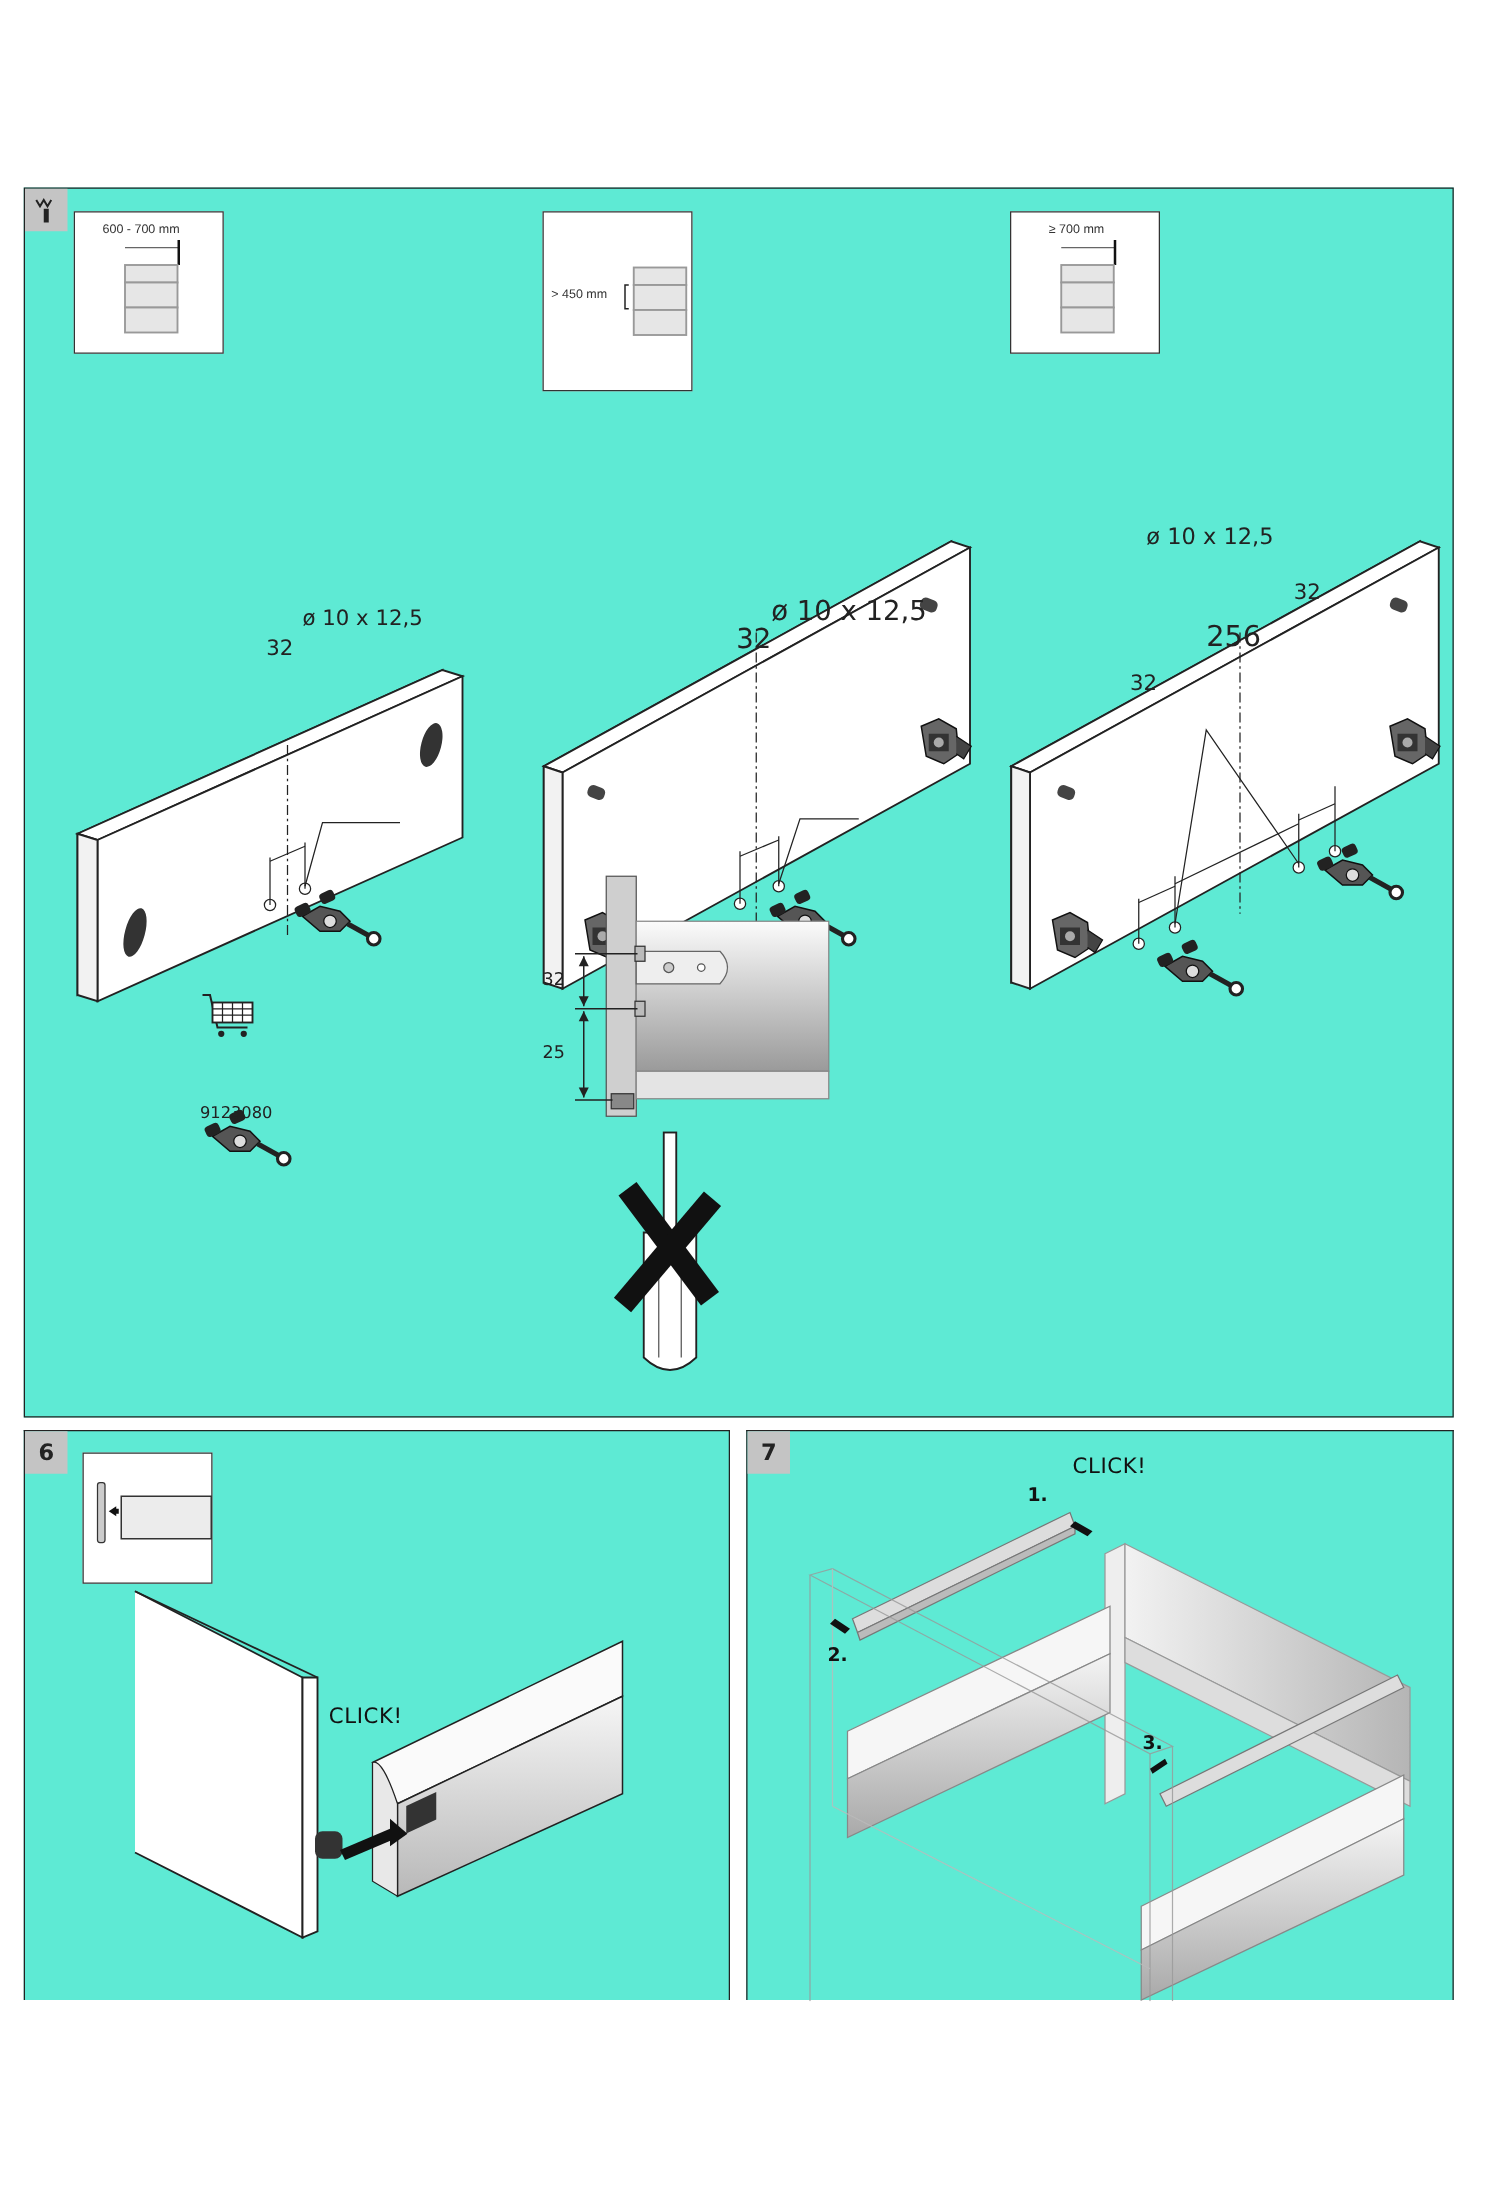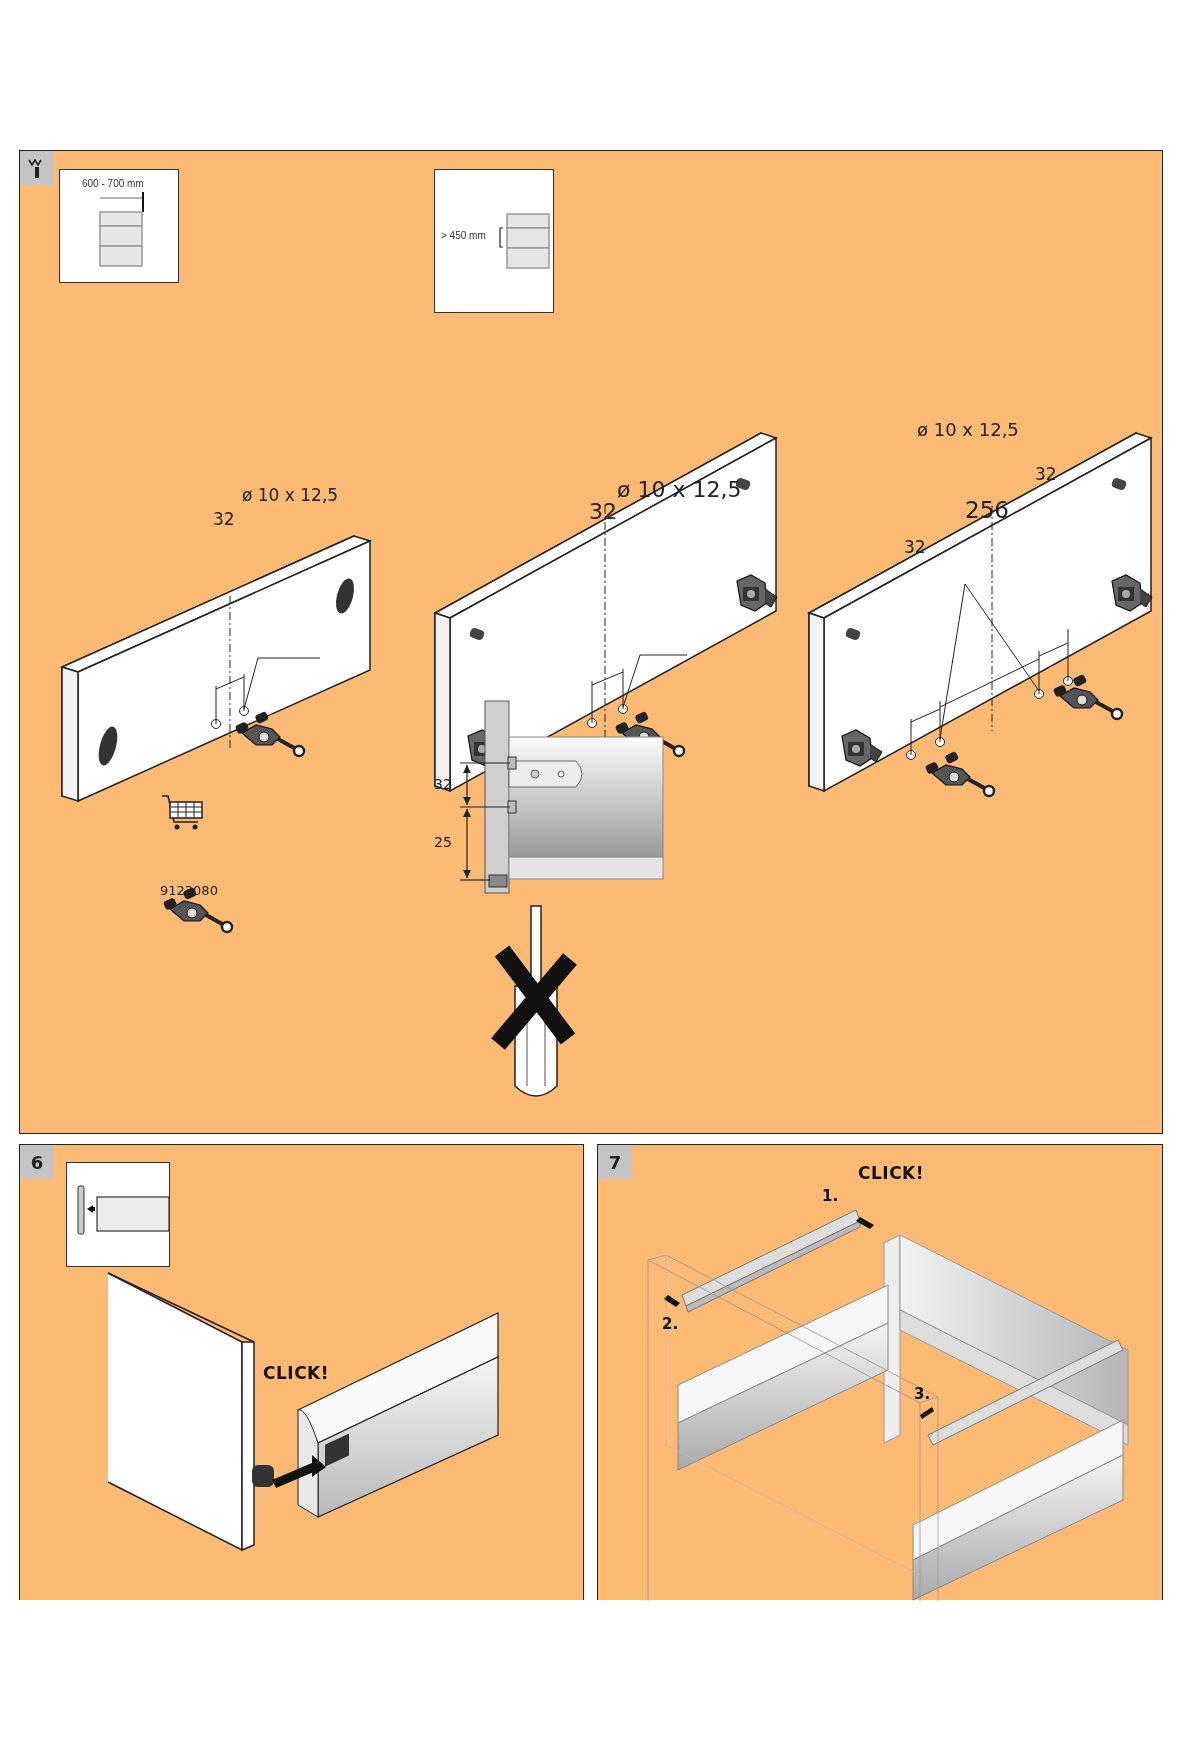--- a/index.html
+++ b/index.html
@@ -1,23 +1,23 @@
 <!DOCTYPE html>
 <html><head>
 <meta charset="utf-8">
 <style>
   html, body { margin:0; padding:0; background:#ffffff; }
   body { width:1200px; height:1760px; position:relative; overflow:hidden; font-family:"DejaVu Sans", sans-serif; color:#1a1a1a; }
-  .panel { position:absolute; border:1.5px solid #222; box-sizing:border-box; background:#fdba74;padding-left:48px; }
+  .panel { position:absolute; border:1.5px solid #222; box-sizing:border-box; background:#5eead4;padding-left:48px; }
   .panel-open-bottom { border-bottom:none; }
   .step-badge { position:absolute; left:0; top:0; background:#c4c4c4; font-weight:bold; font-family:"DejaVu Sans", sans-serif; font-size:18px; color:#222; display:flex; align-items:center; justify-content:center; }
   .thumb { position:absolute; border:1.5px solid #333; background:#fff; box-sizing:border-box; }
   .thumb-label { position:absolute; font-size:10px; color:#333; white-space:nowrap; font-family:"Liberation Sans", sans-serif; }
   .dim { position:absolute; font-family:"DejaVu Sans", sans-serif; color:#222; white-space:nowrap; }
-  .click { position:absolute; font-family:"DejaVu Sans", sans-serif; font-weight:bold; font-size:17px; letter-spacing:0.5px; color:#111; }
+  .click { position:absolute; font-family:"DejaVu Sans", sans-serif; font-weight:normal; font-size:17px; letter-spacing:0.5px; color:#111; }
   .num { position:absolute; font-family:"DejaVu Sans", sans-serif; font-weight:bold; font-size:15px; color:#111; }
   svg.layer { position:absolute; left:0; top:0; }
 </style>
 </head>
 <body>
 
 <div class="panel" style="left:19px; top:150px; width:1144px; height:984px;">
   <div class="step-badge" style="width:34px; height:34px;">
     <svg width="22" height="24" viewBox="0 0 22 24">
       <path d="M3 4 L6 9 L9 4 L12 9 L15 4" stroke="#222" stroke-width="1.6" fill="none"></path>
@@ -35,20 +35,30 @@
       <rect x="40" y="76" width="42" height="20" fill="#e6e6e6" stroke="#999" stroke-width="1.5"></rect>
     </svg>
   </div>
   <div class="thumb" style="left:414px; top:18px; width:120px; height:144px;">
     <span class="thumb-label" style="left:6px; top:60px;">&gt; 450 mm</span>
     <svg class="layer" width="120" height="114">
       <path d="M68 58 L65 58 L65 77 L68 77" stroke="#222" stroke-width="1.2" fill="none"></path>
       <rect x="72" y="44" width="42" height="14" fill="#e6e6e6" stroke="#999" stroke-width="1.5"></rect>
       <rect x="72" y="58" width="42" height="20" fill="#e6e6e6" stroke="#999" stroke-width="1.5"></rect>
       <rect x="72" y="78" width="42" height="20" fill="#e6e6e6" stroke="#999" stroke-width="1.5"></rect>
+    </svg>
+  </div>
+  <div class="thumb" style="left:788px; top:18px; width:120px; height:114px;">
+    <span class="thumb-label" style="left:30px; top:8px;">≥ 700 mm</span>
+    <svg class="layer" width="120" height="114">
+      <line x1="40" y1="28" x2="83" y2="28" stroke="#666" stroke-width="1"></line>
+      <line x1="83" y1="22" x2="83" y2="42" stroke="#111" stroke-width="2"></line>
+      <rect x="40" y="42" width="42" height="14" fill="#e6e6e6" stroke="#999" stroke-width="1.5"></rect>
+      <rect x="40" y="56" width="42" height="20" fill="#e6e6e6" stroke="#999" stroke-width="1.5"></rect>
+      <rect x="40" y="76" width="42" height="20" fill="#e6e6e6" stroke="#999" stroke-width="1.5"></rect>
     </svg>
   </div>
 
   <svg class="layer" width="1144" height="984">
     <defs>
       <g id="bracket">
         <path d="M0 10 L14 2 L30 6 L38 14 L30 22 L14 22 Z" fill="#555" stroke="#111" stroke-width="1.2"></path>
         <circle cx="22" cy="14" r="5" fill="#ddd" stroke="#111"></circle>
         <rect x="-8" y="0" width="12" height="9" rx="3" fill="#222" transform="rotate(-25)"></rect>
         <rect x="14" y="-10" width="12" height="9" rx="3" fill="#222" transform="rotate(-25 20 -5)"></rect>

